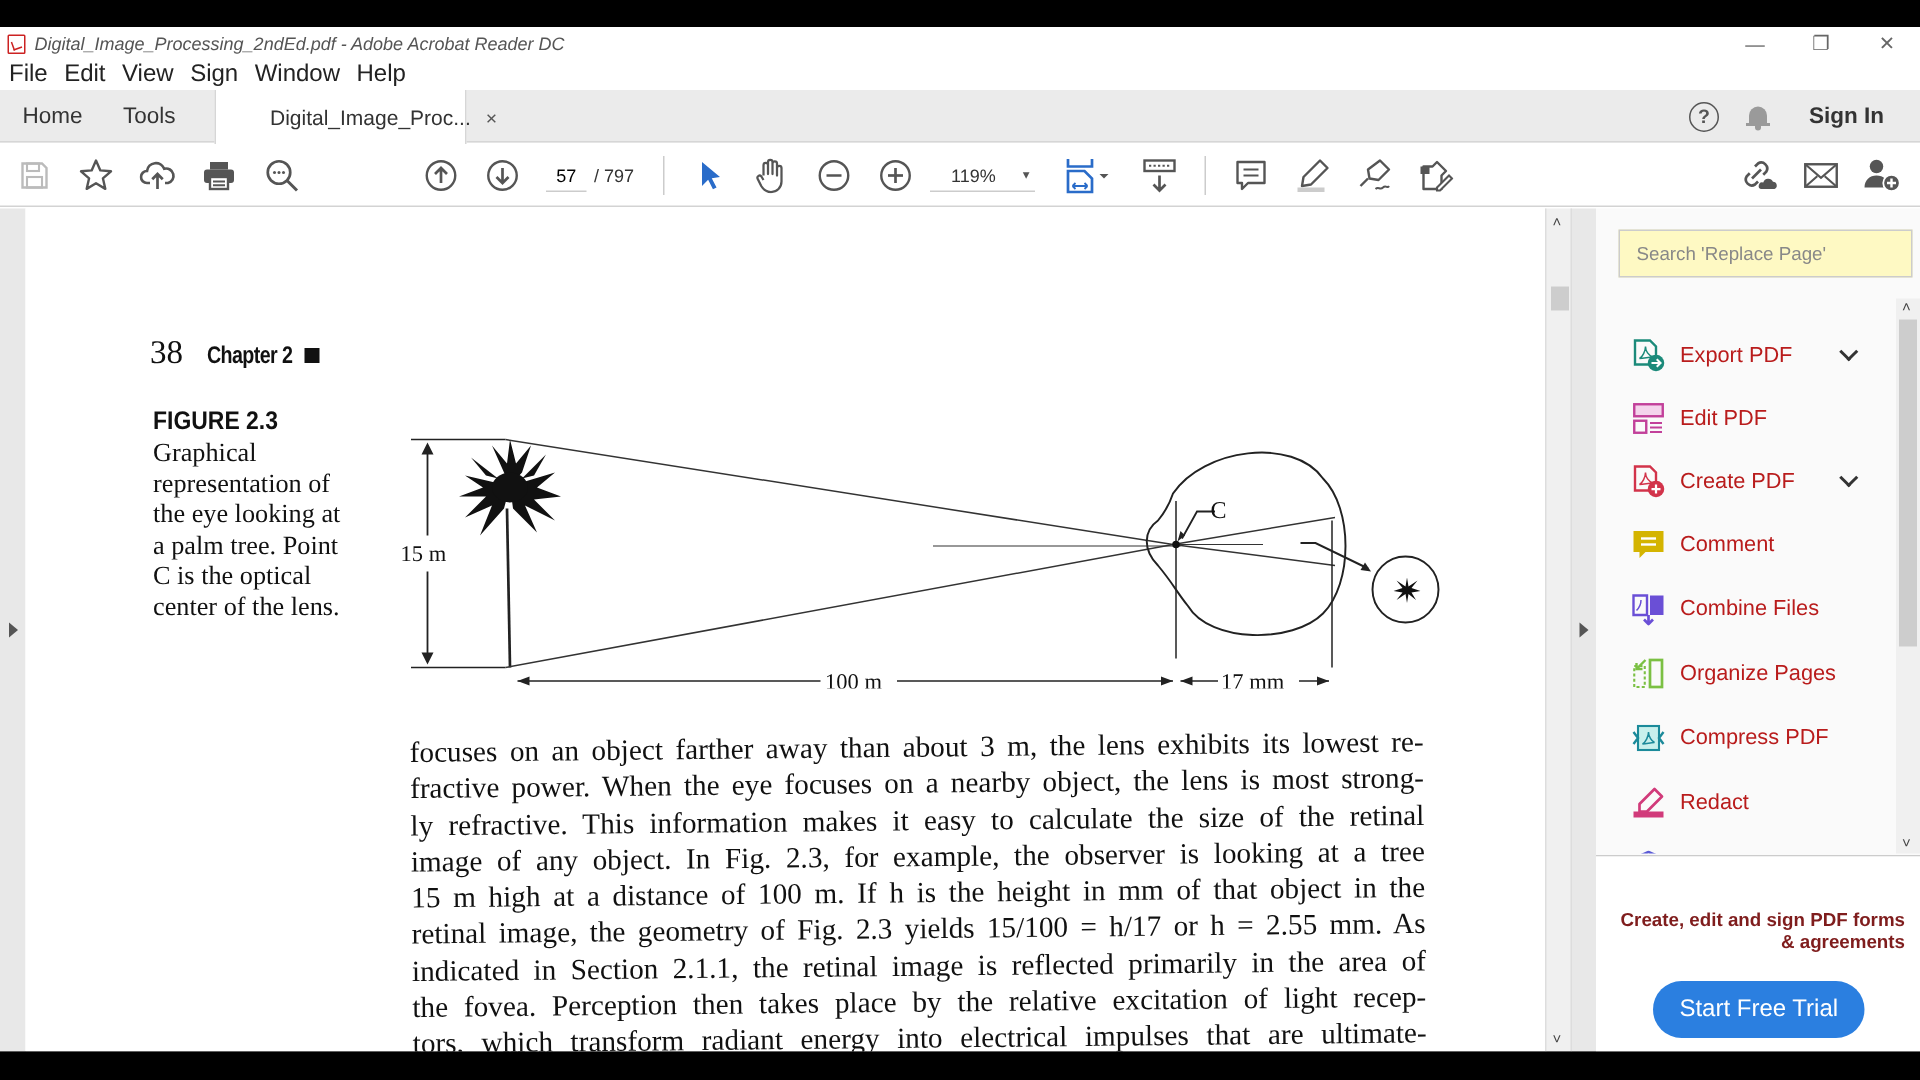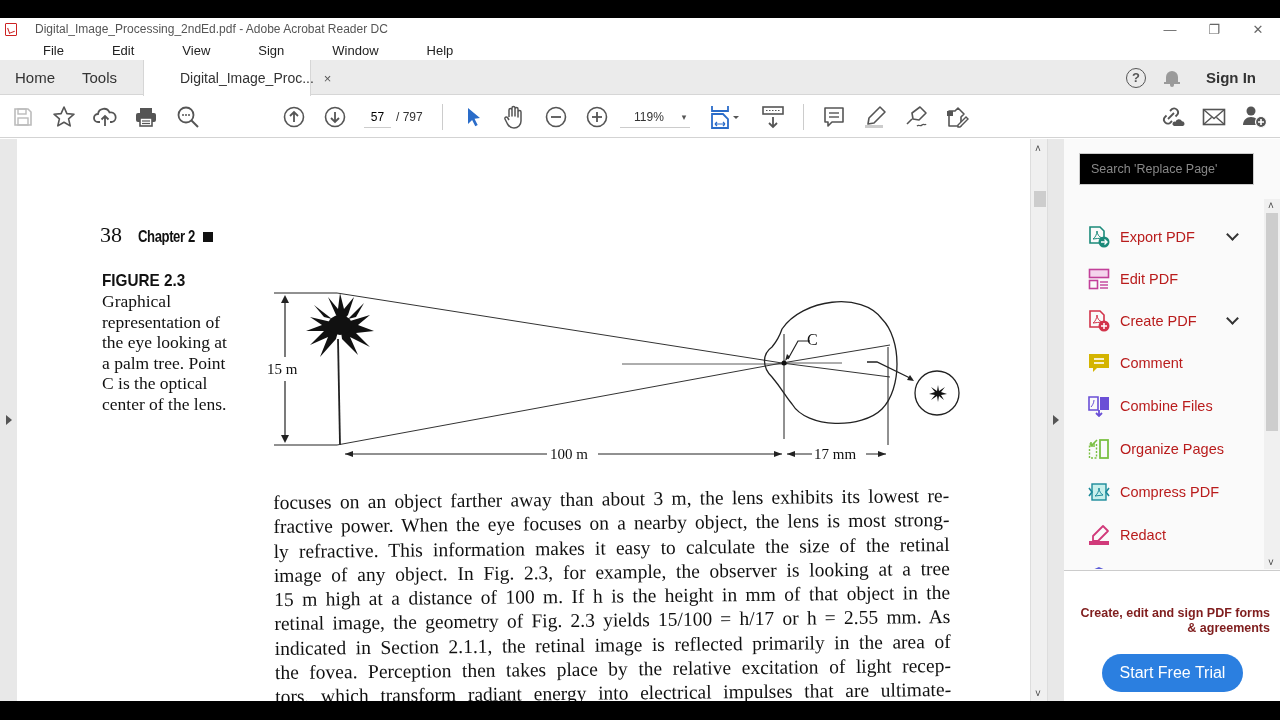--- a/index.html
+++ b/index.html
@@ -5,27 +5,27 @@
   * { box-sizing: border-box; margin: 0; padding: 0; }
   html, body { width: 1280px; height: 720px; overflow: hidden; background: #000; font-family: "Liberation Sans", "DejaVu Sans", sans-serif; }
   .topbar-black { position: absolute; left: 0; top: 0; width: 1280px; height: 18px; background: #000; }
   .bottombar-black { position: absolute; left: 0; top: 701px; width: 1280px; height: 19px; background: #000; }
   .window { position: absolute; left: 0; top: 18px; width: 1280px; height: 683px; background: #fff; }
 
   
   .titlebar { position: absolute; left: 0; top: 0; width: 1280px; height: 22px; background: #fff; display: flex; align-items: center; }
   .titlebar .app-icon { width: 12px; height: 13px; margin-left: 5px; border: 1.5px solid #c22; border-radius: 1px; position: relative; }
   .titlebar .app-icon::after { content: ""; position: absolute; left: 2px; top: 3px; width: 5px; height: 5px; border-left: 1.5px solid #c22; border-bottom: 1.5px solid #c22; transform: rotate(-20deg); }
-  .titlebar .title { font-size: 12px; color: #555; margin-left: 18px; }
+  .titlebar .title { font-size: 12px; color: #555; margin-left: 6px; font-style: italic; }
   .win-controls { position: absolute; right: 0; top: 0; height: 22px; display: flex; }
   .win-btn { width: 44px; height: 22px; display: flex; align-items: center; justify-content: center; color: #666; font-size: 13px; }
 
   
   .menubar { position: absolute; left: 0; top: 22px; width: 1280px; height: 20px; background: #fff; display: flex; align-items: center; padding-left: 6px; }
-  .menubar .menu-item { font-size: 13px; color: #222; margin-right: 11px; margin-left: 37px; }
+  .menubar .menu-item { font-size: 16px; color: #222; margin-right: 11px; }
 
   
   .tabbar { position: absolute; left: 0; top: 42px; width: 1280px; height: 35px; background: #ebebeb; border-bottom: 1px solid #d6d6d6; }
   .tab { position: absolute; top: 0; height: 35px; display: flex; align-items: center; font-size: 15px; color: #333; }
   .tab-home { left: 15px; }
   .tab-tools { left: 82px; }
   .tab-doc { left: 143px; width: 168px; background: #fff; border-left: 1px solid #d6d6d6; border-right: 1px solid #d6d6d6; height: 36px; padding-left: 36px; font-size: 14px; }
   .tab-doc .close { margin-left: 10px; font-size: 13px; color: #555; }
   .tabbar-right { position: absolute; right: 0; top: 0; height: 35px; display: flex; align-items: center; }
   .help-icon { width: 20px; height: 20px; border: 1.8px solid #555; border-radius: 50%; font-size: 13px; font-weight: bold; color: #555; display: flex; align-items: center; justify-content: center; margin-right: 18px; }
@@ -68,21 +68,21 @@
   .docscroll .up { position: absolute; left: 4px; top: 4px; font-size: 10px; color: #444; }
   .docscroll .down { position: absolute; left: 4px; bottom: 2px; font-size: 10px; color: #444; }
   .docscroll .thumb { position: absolute; left: 3px; top: 52px; width: 12px; height: 16px; background: #cdcdcd; }
 
   
   .rightstrip { position: absolute; left: 1047px; top: 121px; width: 17px; height: 562px; background: #e8e8e8; border-left: 1px solid #ddd; }
   .rightstrip .arrow { position: absolute; left: 5px; top: 276px; width: 0; height: 0; border-top: 5px solid transparent; border-bottom: 5px solid transparent; border-left: 6px solid #555; }
 
   
   .rightpanel { position: absolute; left: 1064px; top: 121px; width: 216px; height: 562px; background: #fafafa; }
-  .rp-search { position: absolute; left: 15px; top: 14px; width: 175px; height: 32px; border: 1px solid #ccc; background: #000000; font-size: 12.5px; color: #888; display: flex; align-items: center; padding-left: 11px; }
+  .rp-search { position: absolute; left: 15px; top: 14px; width: 196px; height: 32px; border: 1px solid #ccc; background: #fef9c3; font-size: 12.5px; color: #888; display: flex; align-items: center; padding-left: 11px; }
   .rp-list { position: absolute; left: 0; top: 60px; width: 200px; height: 370px; overflow: hidden; }
   .rp-item { position: absolute; left: 0; width: 200px; height: 40px; display: flex; align-items: center; }
   .rp-item .ico { position: absolute; left: 24px; width: 22px; height: 22px; }
   .rp-item .lbl { position: absolute; left: 56px; font-size: 14.5px; color: #b91c1c; }
   .rp-item .chev { position: absolute; left: 164px; top: 13px; width: 9px; height: 9px; border-right: 2px solid #333; border-bottom: 2px solid #333; transform: rotate(45deg); }
   .rp-scroll { position: absolute; left: 200px; top: 60px; width: 16px; height: 370px; background: #f0f0f0; }
   .rp-scroll .up { position: absolute; left: 4px; top: 1px; font-size: 10px; color: #444; }
   .rp-scroll .down { position: absolute; left: 4px; bottom: 1px; font-size: 10px; color: #444; }
   .rp-scroll .thumb { position: absolute; left: 2px; top: 14px; width: 12px; height: 218px; background: #cdcdcd; }
   .rp-divider { position: absolute; left: 0; top: 431px; width: 216px; height: 1px; background: #ccc; }

